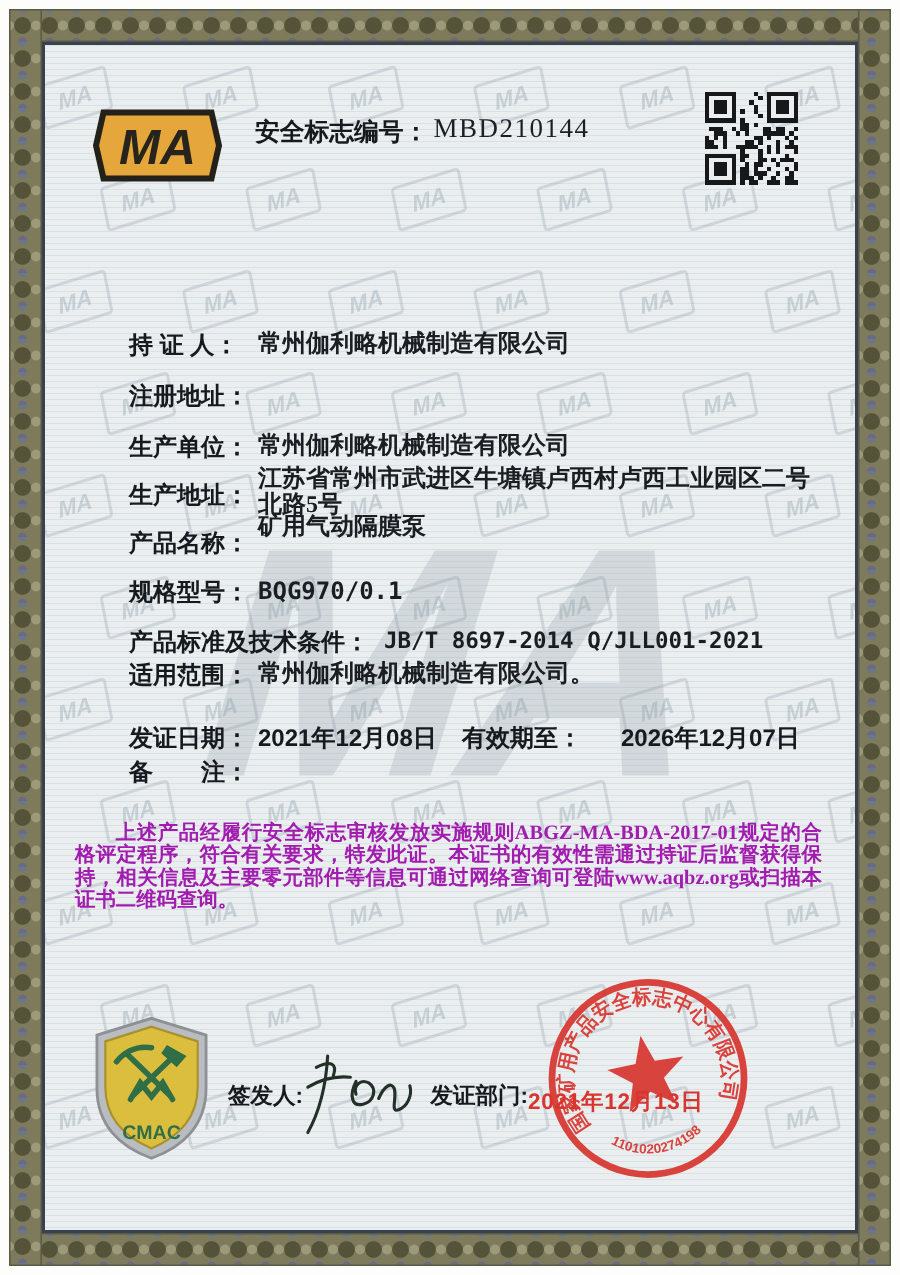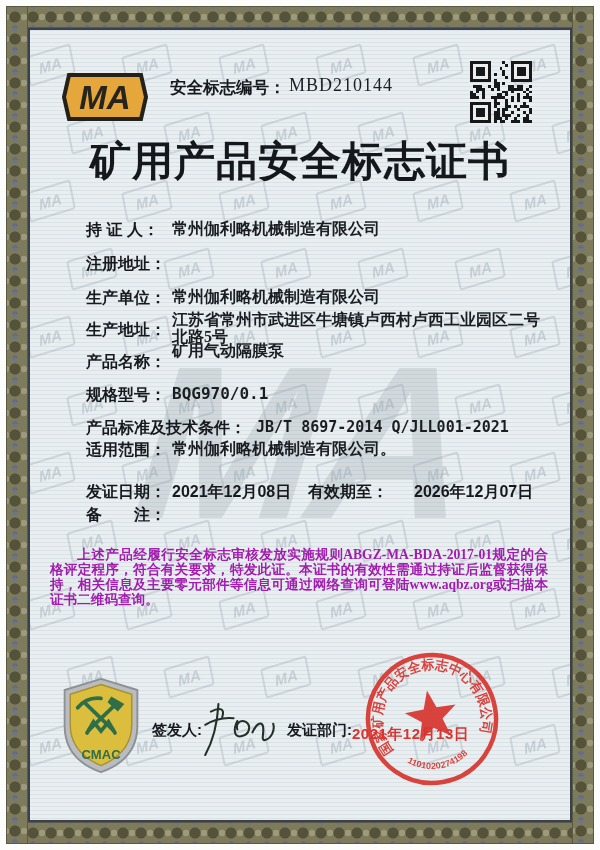--- a/index.html
+++ b/index.html
@@ -261,21 +261,20 @@
           <rect x="11" y="20" width="1" height="1"></rect>
           <rect x="14" y="20" width="1" height="1"></rect>
           <rect x="15" y="20" width="1" height="1"></rect>
           <rect x="16" y="20" width="1" height="1"></rect>
           <rect x="18" y="20" width="1" height="1"></rect>
           <rect x="19" y="20" width="1" height="1"></rect>
           <rect x="20" y="20" width="1" height="1"></rect>
         </g>
       </svg>
 
-    <div class="cert-title">矿用产品安全标志证书</div>
 
     <span class="row-label" style="left:86px;top:220px;">持 证 人：</span>
     <span class="row-value" style="left:172px;top:219px;">常州伽利略机械制造有限公司</span>
 
     <span class="row-label" style="left:86px;top:254px;">注册地址：</span>
 
     <span class="row-label" style="left:86px;top:288px;">生产单位：</span>
     <span class="row-value" style="left:172px;top:287px;">常州伽利略机械制造有限公司</span>
 
     <span class="row-label" style="left:86px;top:320px;">生产地址：</span>

